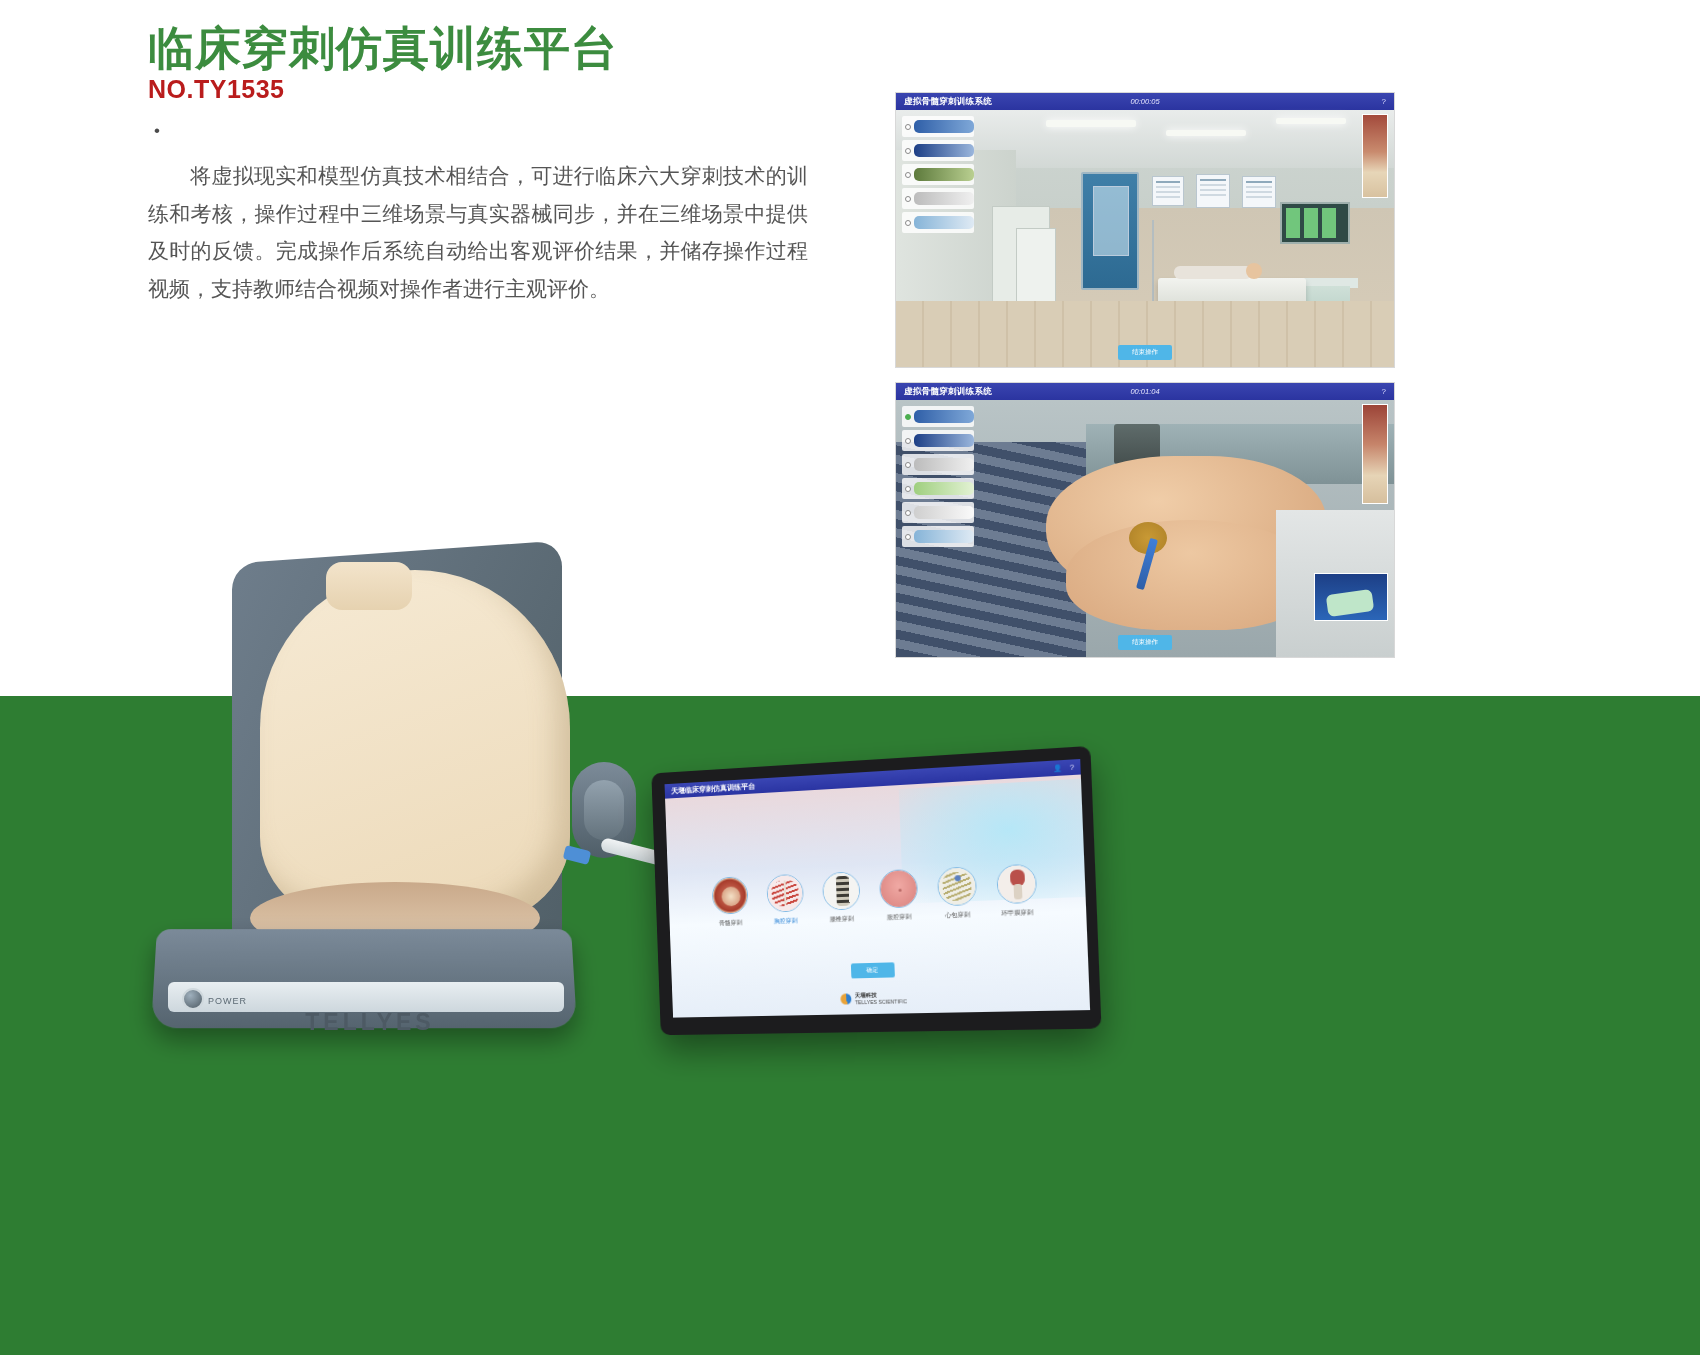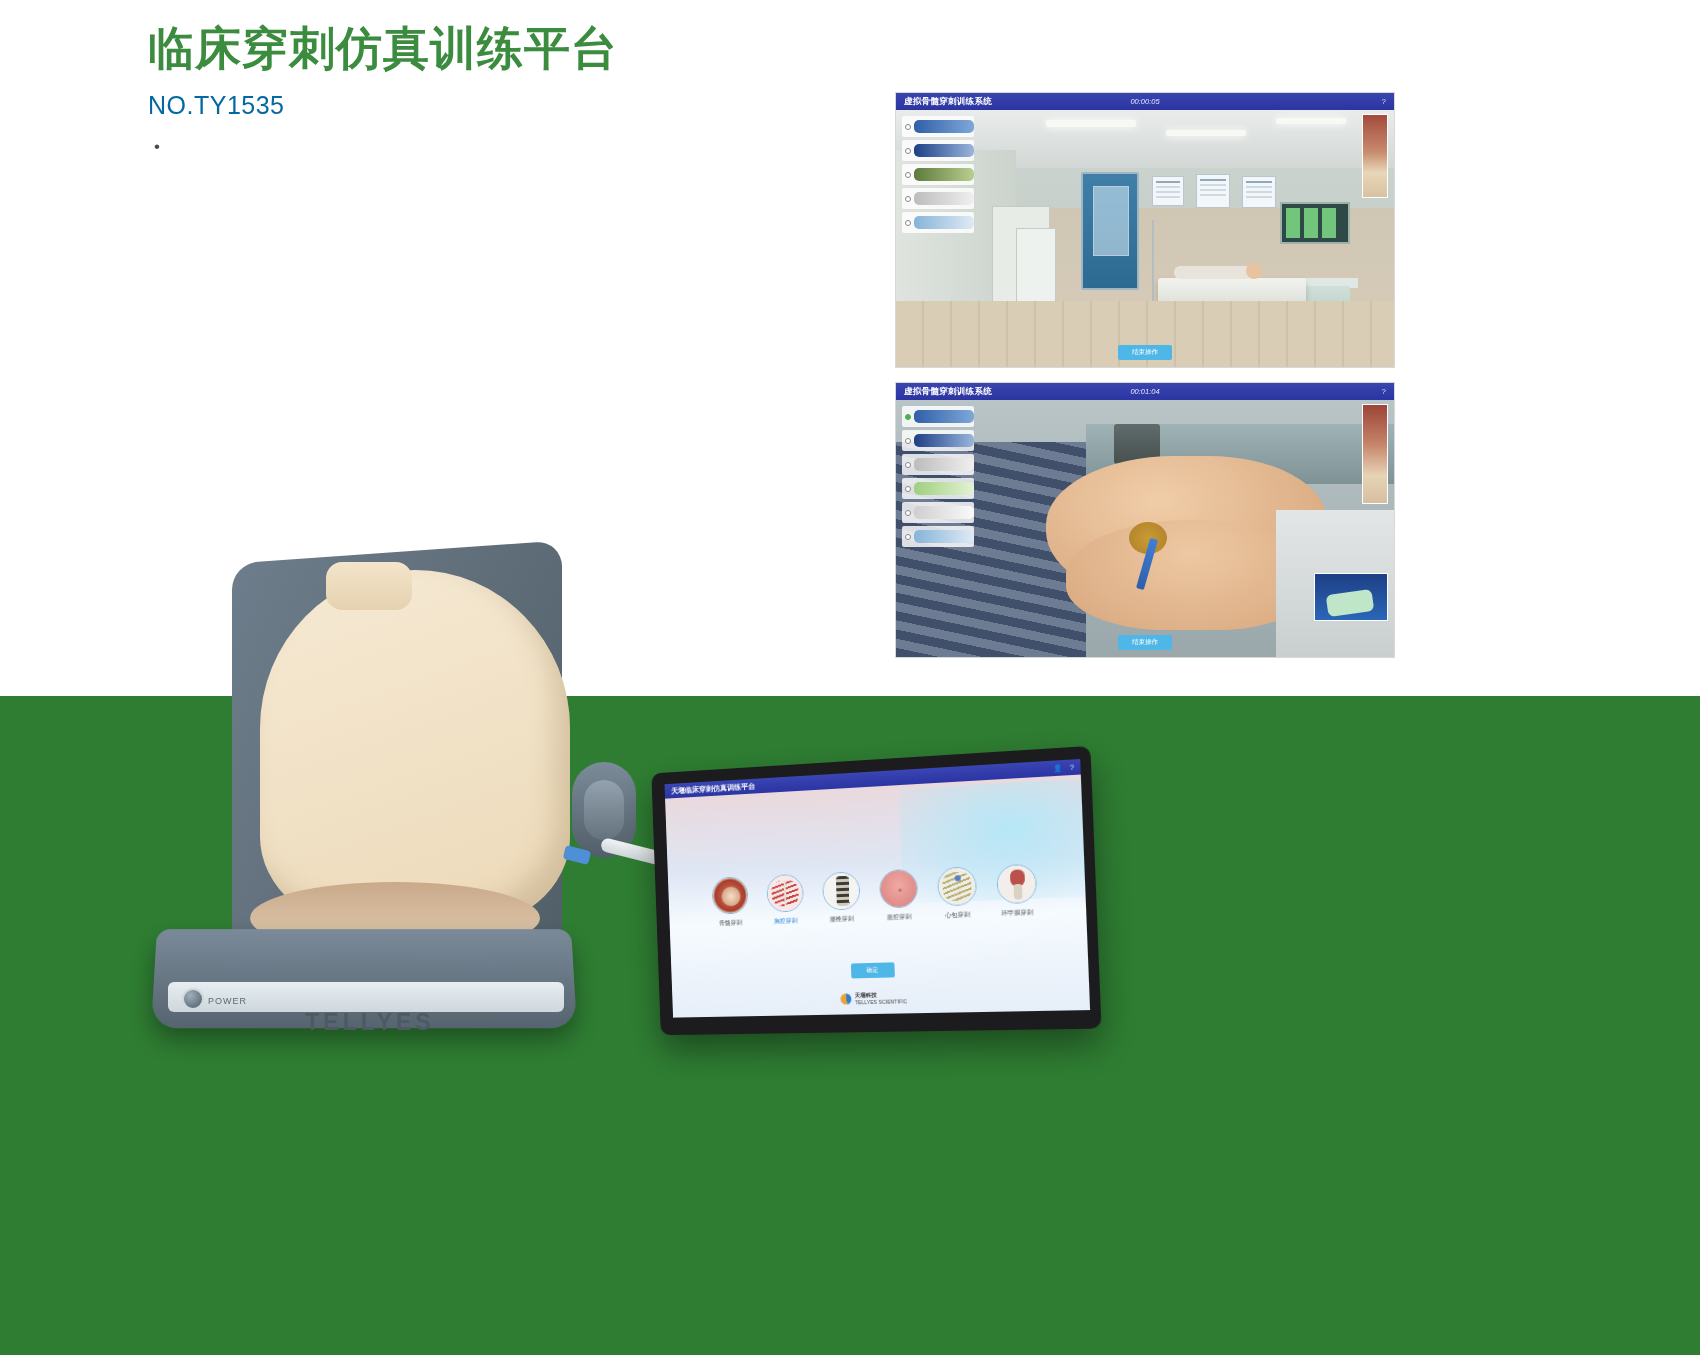--- a/index.html
+++ b/index.html
@@ -14,21 +14,21 @@
   .bg-white { position:absolute; left:0; top:0; width:1700px; height:696px; background:#ffffff; }
   .bg-green { position:absolute; left:0; top:696px; width:1700px; height:659px; background:#2e7d32; }
 
   
   .text-col { position:absolute; left:148px; top:22px; width:700px; }
   .product-title {
     font-size: 46px; font-weight: bold; color:#3c8c3f;
     letter-spacing: 1px; line-height: 1.15;
   }
   .product-no {
-    margin-top: 16px; font-size: 25px; font-weight: normal; color:#0369a1;
+    font-size: 25px; font-weight: bold; color:#b91c1c;
     letter-spacing: .5px;
   }
   .sec-head {
     font-size: 27px; font-weight: bold; color:#2e8b35;
     letter-spacing: 1px;
   }
   .sec-head.compose { margin-top: 82px; }
   .sec-head.overview { margin-top: 42px; }
   .bullet-row {
     margin-top: 14px; display:flex; align-items:flex-start;
@@ -268,20 +268,21 @@
 <div class="bg-green"></div>
 
 <div class="text-col">
   <div class="product-title">临床穿刺仿真训练平台</div>
   <div class="product-no">NO.TY1535</div>
 
   <div class="bullet-row">
     <span class="bullet-dot">•</span>
   </div>
 
+  <div class="overview-body">将虚拟现实和模型仿真技术相结合，可进行临床六大穿刺技术的训练和考核，操作过程中三维场景与真实器械同步，并在三维场景中提供及时的反馈。完成操作后系统自动给出客观评价结果，并储存操作过程视频，支持教师结合视频对操作者进行主观评价。</div>
 </div>
 
 <div class="shot shot-1">
   <div class="shot-bar">
     <span class="shot-bar-title">虚拟骨髓穿刺训练系统</span>
     <span class="shot-bar-timer">00:00:05</span>
     <span class="shot-bar-help">?</span>
   </div>
   <div class="shot-body">
     <div class="room">

